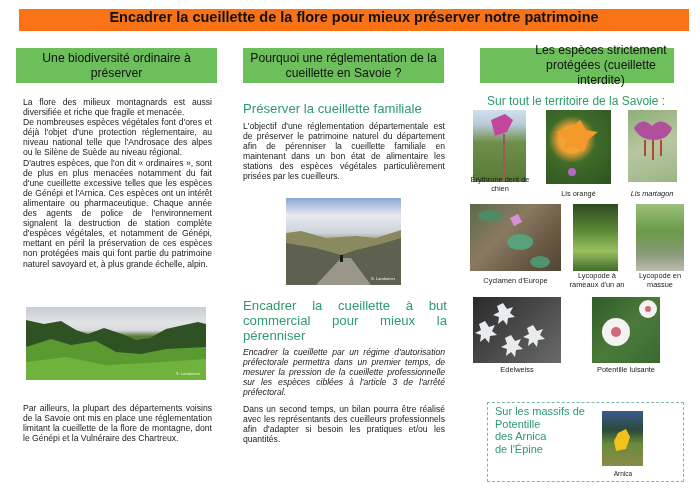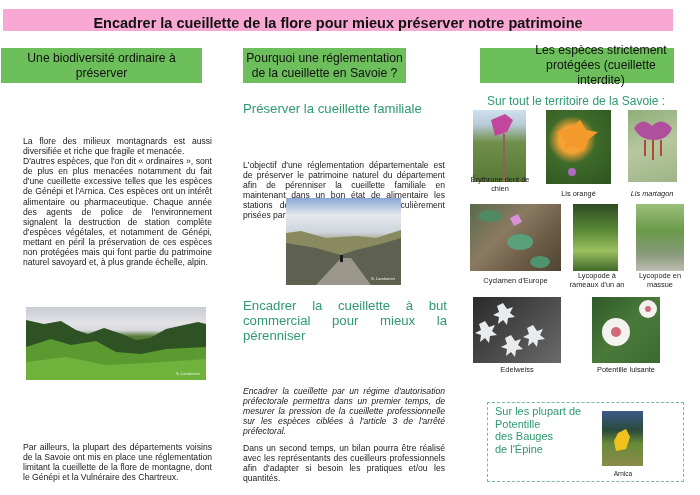--- a/index.html
+++ b/index.html
@@ -1,34 +1,34 @@
 <!DOCTYPE html>
 <html><head>
 <meta charset="utf-8">
 <style>
   * { box-sizing: border-box; margin: 0; padding: 0; }
   html, body { width: 700px; height: 495px; background: #ffffff; overflow: hidden; }
   body { position: relative; font-family: "Liberation Sans", sans-serif; color: #1a1a1a; }
 
   .banner {
-    position: absolute; left: 3px; top: 9px; width: 670px; height: 22px;
-    background: #f9a8d4; display: flex; align-items: flex-end; justify-content: center;
+    position: absolute; left: 19px; top: 9px; width: 670px; height: 22px;
+    background: #f97316; display: flex; align-items: flex-start; justify-content: center;
     font-weight: bold; font-size: 14.5px; color: #111;
   }
   .col-head {
     position: absolute; top: 48px; height: 35px; background: #6cbf5a;
     display: flex; align-items: center; justify-content: center; text-align: center;
     font-size: 12.2px; line-height: 15px; color: #111;
   }
-  .col-head.c1 { left: 1px; width: 201px; }
-  .col-head.c2 { left: 243px; width: 163px; }
+  .col-head.c1 { left: 16px; width: 201px; }
+  .col-head.c2 { left: 243px; width: 201px; }
   .col-head.c3 { left: 480px; width: 194px; padding-left: 48px; }
 
   .para {
-    position: absolute; font-size: 8.6px; line-height: 10.1px; text-align: justify; color: #1a1a1a; margin-top: 39px;
+    position: absolute; font-size: 8.6px; line-height: 10.1px; text-align: justify; color: #1a1a1a;
   }
   .sub-head {
     position: absolute; color: #2e9a6e; font-size: 13.2px; line-height: 15px;
   }
   .sub-head.justify { text-align: justify; text-align-last: left; }
 
   .photo { position: absolute; overflow: hidden; }
   .credit {
     position: absolute; right: 6px; bottom: 4px; font-size: 4px; color: #eee;
   }
@@ -47,20 +47,21 @@
 <div class="banner">
   <span>Encadrer la cueillette de la flore pour mieux préserver notre patrimoine</span>
 </div>
 
 <div class="col-head c1">Une biodiversité ordinaire à préserver</div>
 <div class="col-head c2">Pourquoi une réglementation de la cueillette en Savoie ?</div>
 <div class="col-head c3">Les espèces strictement protégées (cueillette interdite)</div>
 
 <div class="para" style="left:23px; top:97px; width:189px;">
   <p>La flore des milieux montagnards est aussi diversifiée et riche que fragile et menacée.</p>
+  <p>De nombreuses espèces végétales font d'ores et déjà l'objet d'une protection réglementaire, au niveau national telle que l'Androsace des alpes ou le Silène de Suède au niveau régional.</p>
   <p>D'autres espèces, que l'on dit « ordinaires », sont de plus en plus menacées notamment du fait d'une cueillette excessive telles que les espèces de Génépi et l'Arnica. Ces espèces ont un intérêt alimentaire ou pharmaceutique. Chaque année des agents de police de l'environnement signalent la destruction de station complète d'espèces végétales, et notamment de Génépi, mettant en péril la préservation de ces espèces non protégées mais qui font partie du patrimoine naturel savoyard et, à plus grande échelle, alpin.</p>
 </div>
 
 <div class="photo" style="left:26px; top:307px; width:180px; height:73px;
             background: linear-gradient(180deg, #c9ccd4 0%, #e3e3e6 22%, #d7d9dc 32%, #5a7a3a 40%, #4f8a2e 58%, #6aa63a 75%, #3f6e24 100%);">
   <svg width="180" height="73" viewBox="0 0 180 73" style="position:absolute;left:0;top:0;">
     <path d="M0 13 L18 17 L35 14 L50 23 L62 27 L78 21 L96 27 L110 33 L124 31 L140 22 L158 18 L172 15 L180 17 L180 73 L0 73 Z" fill="#2f5224"></path>
     <path d="M0 40 L25 32 L45 38 L70 34 L90 45 L115 47 L140 42 L180 40 L180 73 L0 73 Z" fill="#5a9a30"></path>
     <path d="M0 55 L40 50 L80 58 L120 56 L180 52 L180 73 L0 73 Z" fill="#6fb23c"></path>
   </svg>
@@ -148,23 +149,23 @@
     <circle cx="24" cy="35" r="14" fill="#f4f1f1"></circle>
     <circle cx="24" cy="35" r="5" fill="#d06a7a"></circle>
     <circle cx="56" cy="12" r="9" fill="#f4f1f1"></circle>
     <circle cx="56" cy="12" r="3" fill="#d06a7a"></circle>
   </svg>
 </div>
 <div class="caption" style="left:585px; top:366px; width:82px;">Potentille luisante</div>
 
 <div class="dash-box"></div>
 <div class="sub-head" style="left:495px; top:405px; width:110px; font-size:11px; line-height:12.5px;">
-  <div>Sur les plupart de</div>
+  <div>Sur les massifs de</div>
   <div>Potentille</div>
-  <div>des Bauges</div>
+  <div>des Arnica</div>
   <div>de l'Épine</div>
 </div>
 <div class="photo" style="left:602px; top:411px; width:41px; height:55px; background: linear-gradient(180deg,#3a5a8a 0%,#2a4a3a 35%,#6a8a3a 60%,#8a8a4a 100%);">
   <svg width="41" height="55" style="position:absolute;left:0;top:0;">
     <path d="M16 22 L24 18 L28 26 L24 38 L14 40 L12 30 Z" fill="#f1c21c"></path>
   </svg>
 </div>
 <div class="caption" style="left:598px; top:470px; width:50px; font-size:6.5px;">Arnica</div>
 
 </body></html>

